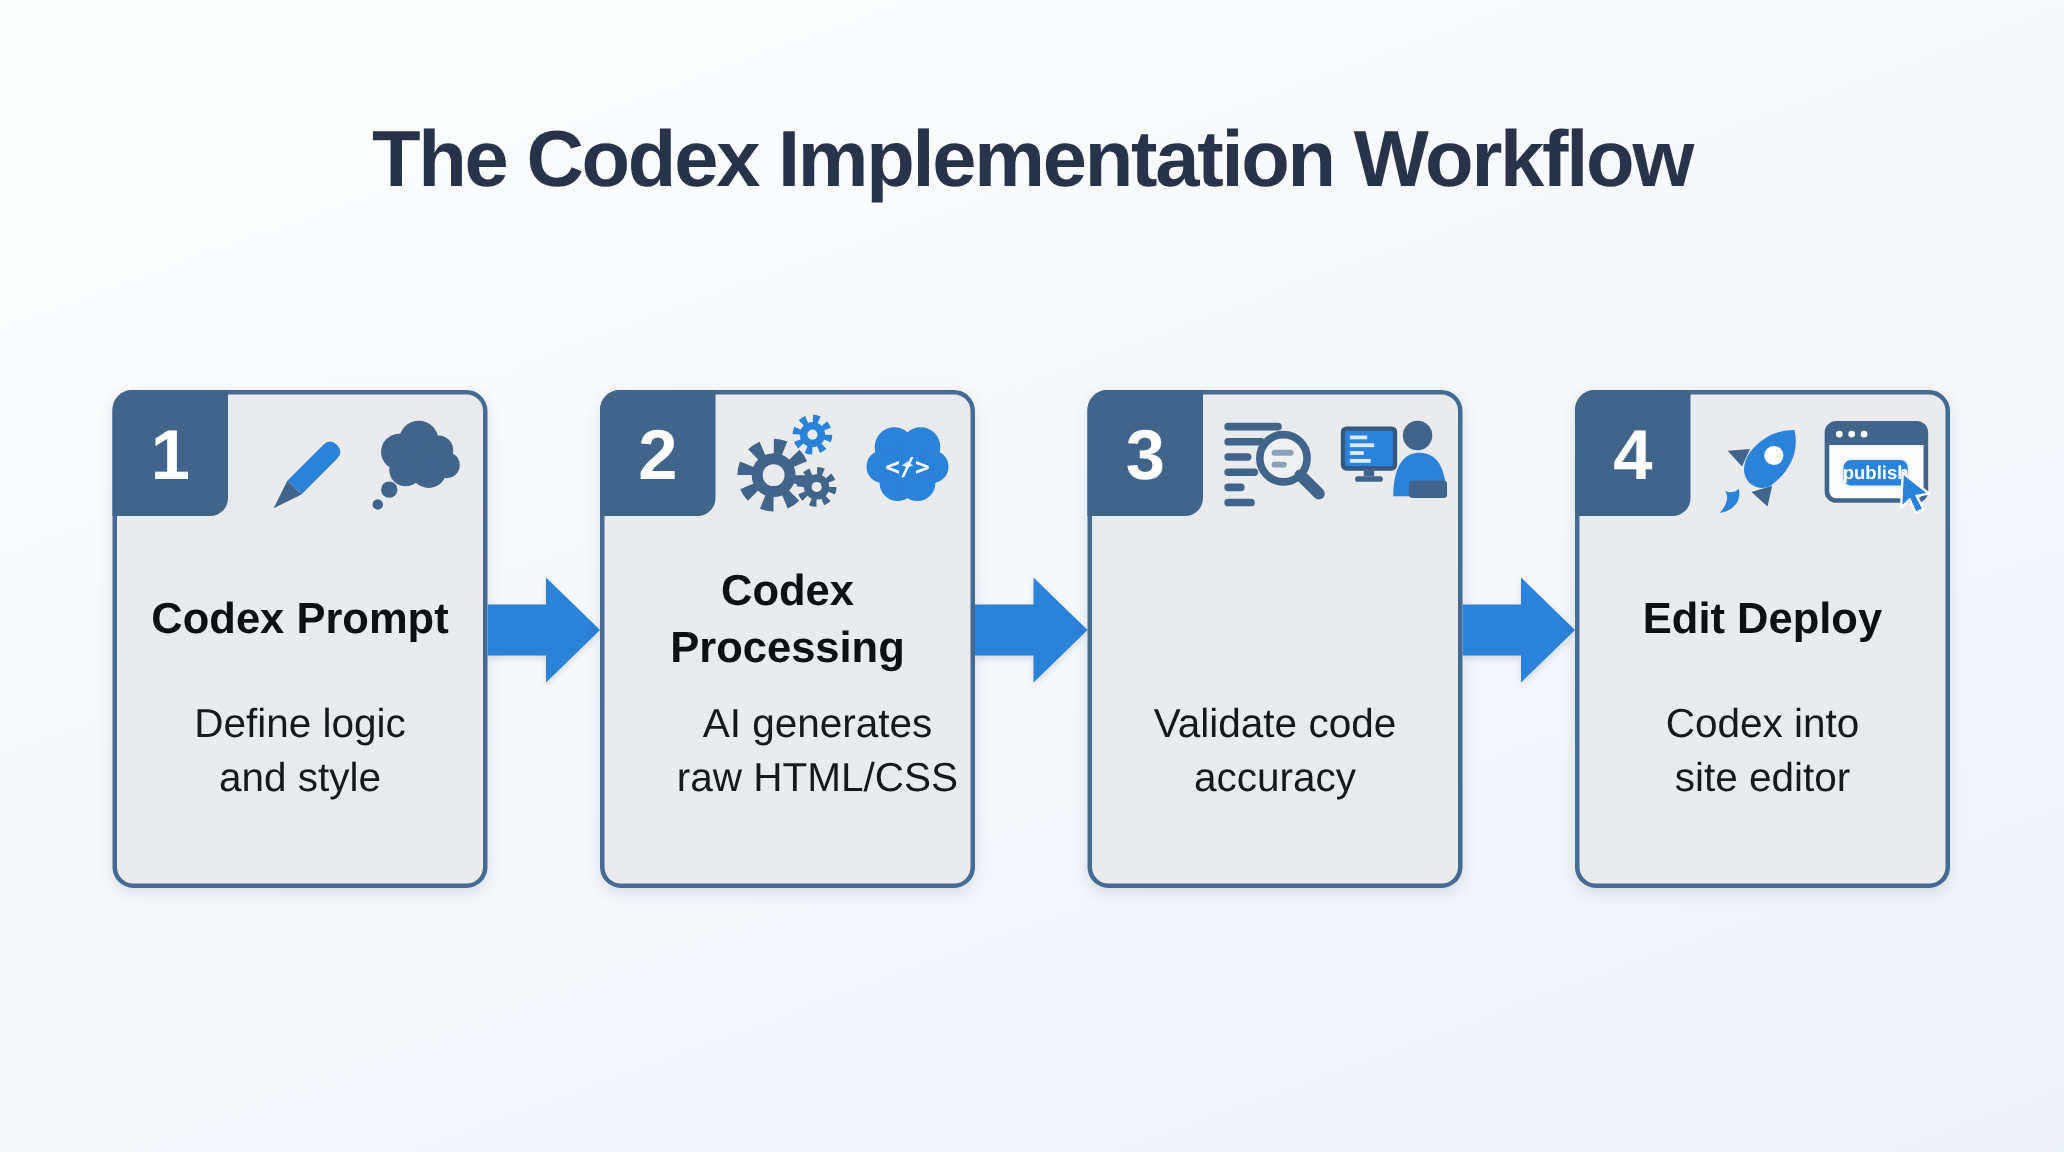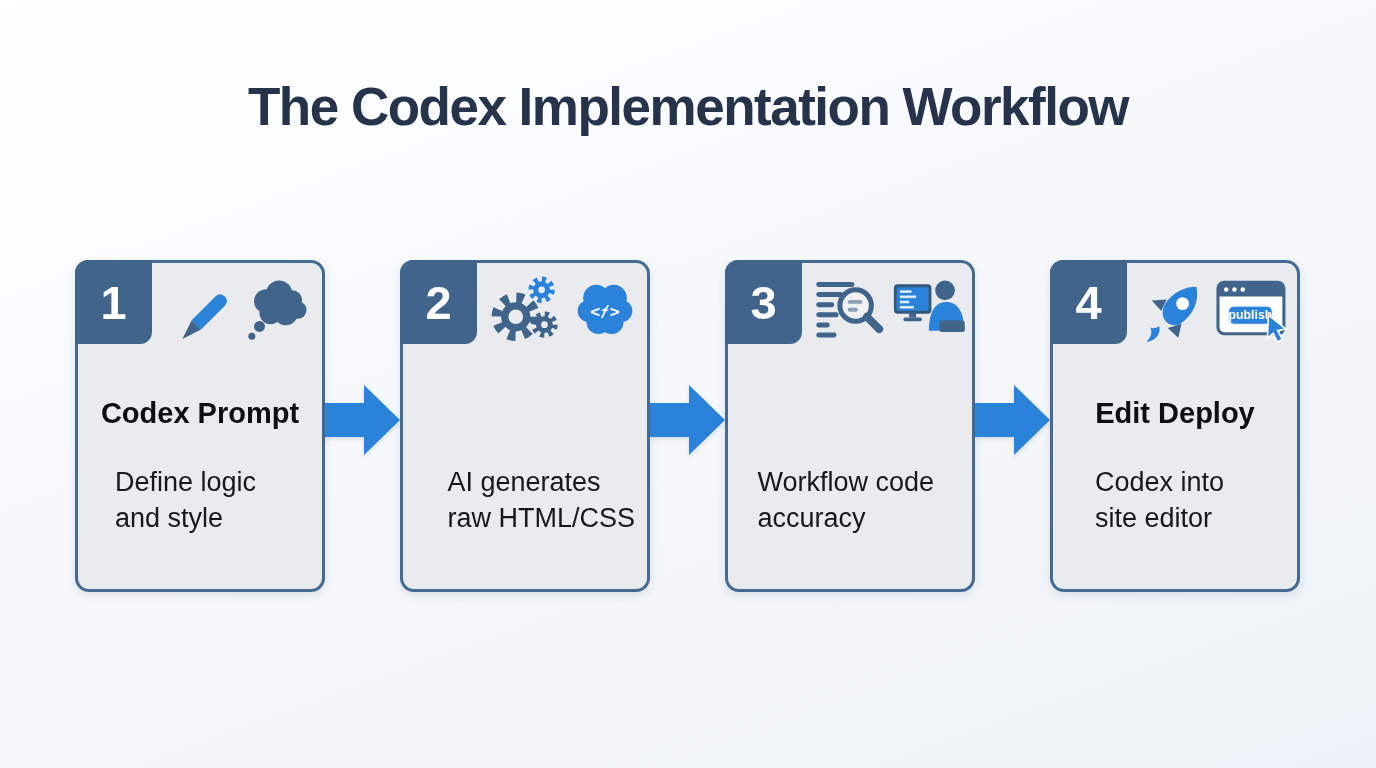--- a/index.html
+++ b/index.html
@@ -36,21 +36,21 @@
     display:flex;align-items:center;justify-content:center;
   }
   .card-title{
     margin:0;font-size:29px;font-weight:700;color:#0d0f12;
     text-align:center;line-height:1.32;max-width:234px;
   }
   .desc-wrap{
     position:absolute;top:202px;left:0;width:100%;height:96px;
     display:flex;align-items:flex-start;justify-content:center;
   }
-  .card-desc{margin:0;font-size:27px;color:#16181c;text-align:left;line-height:1.32;}
+  .card-desc{margin:0;font-size:27px;color:#16181c;text-align:center;line-height:1.32;}
   .c1 .card-desc{max-width:170px;}
   .c2 .card-desc{max-width:195px;margin-left:40px;}
   .c3 .card-desc{max-width:185px;}
   .c4 .card-desc{max-width:160px;}
   .arrow-slot{width:75px;display:flex;justify-content:center;}
   .arrow-slot svg{margin-top:122px;filter:drop-shadow(0 2px 2px rgba(40,60,90,.15));}
 </style>
 </head>
 <body>
 
@@ -123,20 +123,23 @@
             <circle cx="24" cy="21" r="12"></circle>
               <circle cx="40" cy="21" r="12"></circle>
             <circle cx="17" cy="33" r="10"></circle>
               <circle cx="47" cy="33" r="10"></circle>
             <circle cx="26" cy="43" r="11"></circle>
               <circle cx="38" cy="43" r="11"></circle>
           </g>
           <text x="32" y="38" text-anchor="middle" font-family="DejaVu Sans Mono, monospace" font-size="15" font-weight="bold" fill="#ffffff">&lt;/&gt;</text>
         </svg>
       </div>
+      <div class="title-wrap">
+          <h2 class="card-title">Codex Processing</h2>
+        </div>
       <div class="desc-wrap">
           <p class="card-desc">AI generates raw HTML/CSS</p>
         </div>
     </div>
 
     <div class="arrow-slot">
       <svg width="75" height="76" viewBox="0 0 75 76">
         <polygon points="0,21 39,21 39,3 75,38 39,73 39,55 0,55" fill="#2b82d9"></polygon>
       </svg>
     </div>
@@ -169,21 +172,21 @@
             <rect x="6" y="26.5" width="12" height="2.2"></rect>
           </g>
           <rect x="14" y="32" width="6" height="4.5" fill="#41658a"></rect>
           <rect x="9" y="36.5" width="16" height="3.2" rx="1.5" fill="#41658a"></rect>
           <circle cx="45" cy="13" r="8.5" fill="#41658a"></circle>
           <path d="M31 48 C31 28 39 23 46 23 C56 23 61 31 62 48 Z" fill="#2b82d9"></path>
           <rect x="40" y="39" width="22" height="10" rx="2" fill="#41658a"></rect>
         </svg>
       </div>
       <div class="desc-wrap">
-          <p class="card-desc">Workflow code accuracy</p>
+          <p class="card-desc">Validate code accuracy</p>
         </div>
     </div>
 
     <div class="arrow-slot">
       <svg width="75" height="76" viewBox="0 0 75 76">
         <polygon points="0,21 39,21 39,3 75,38 39,73 39,55 0,55" fill="#2b82d9"></polygon>
       </svg>
     </div>
 
     <div class="card c4">

